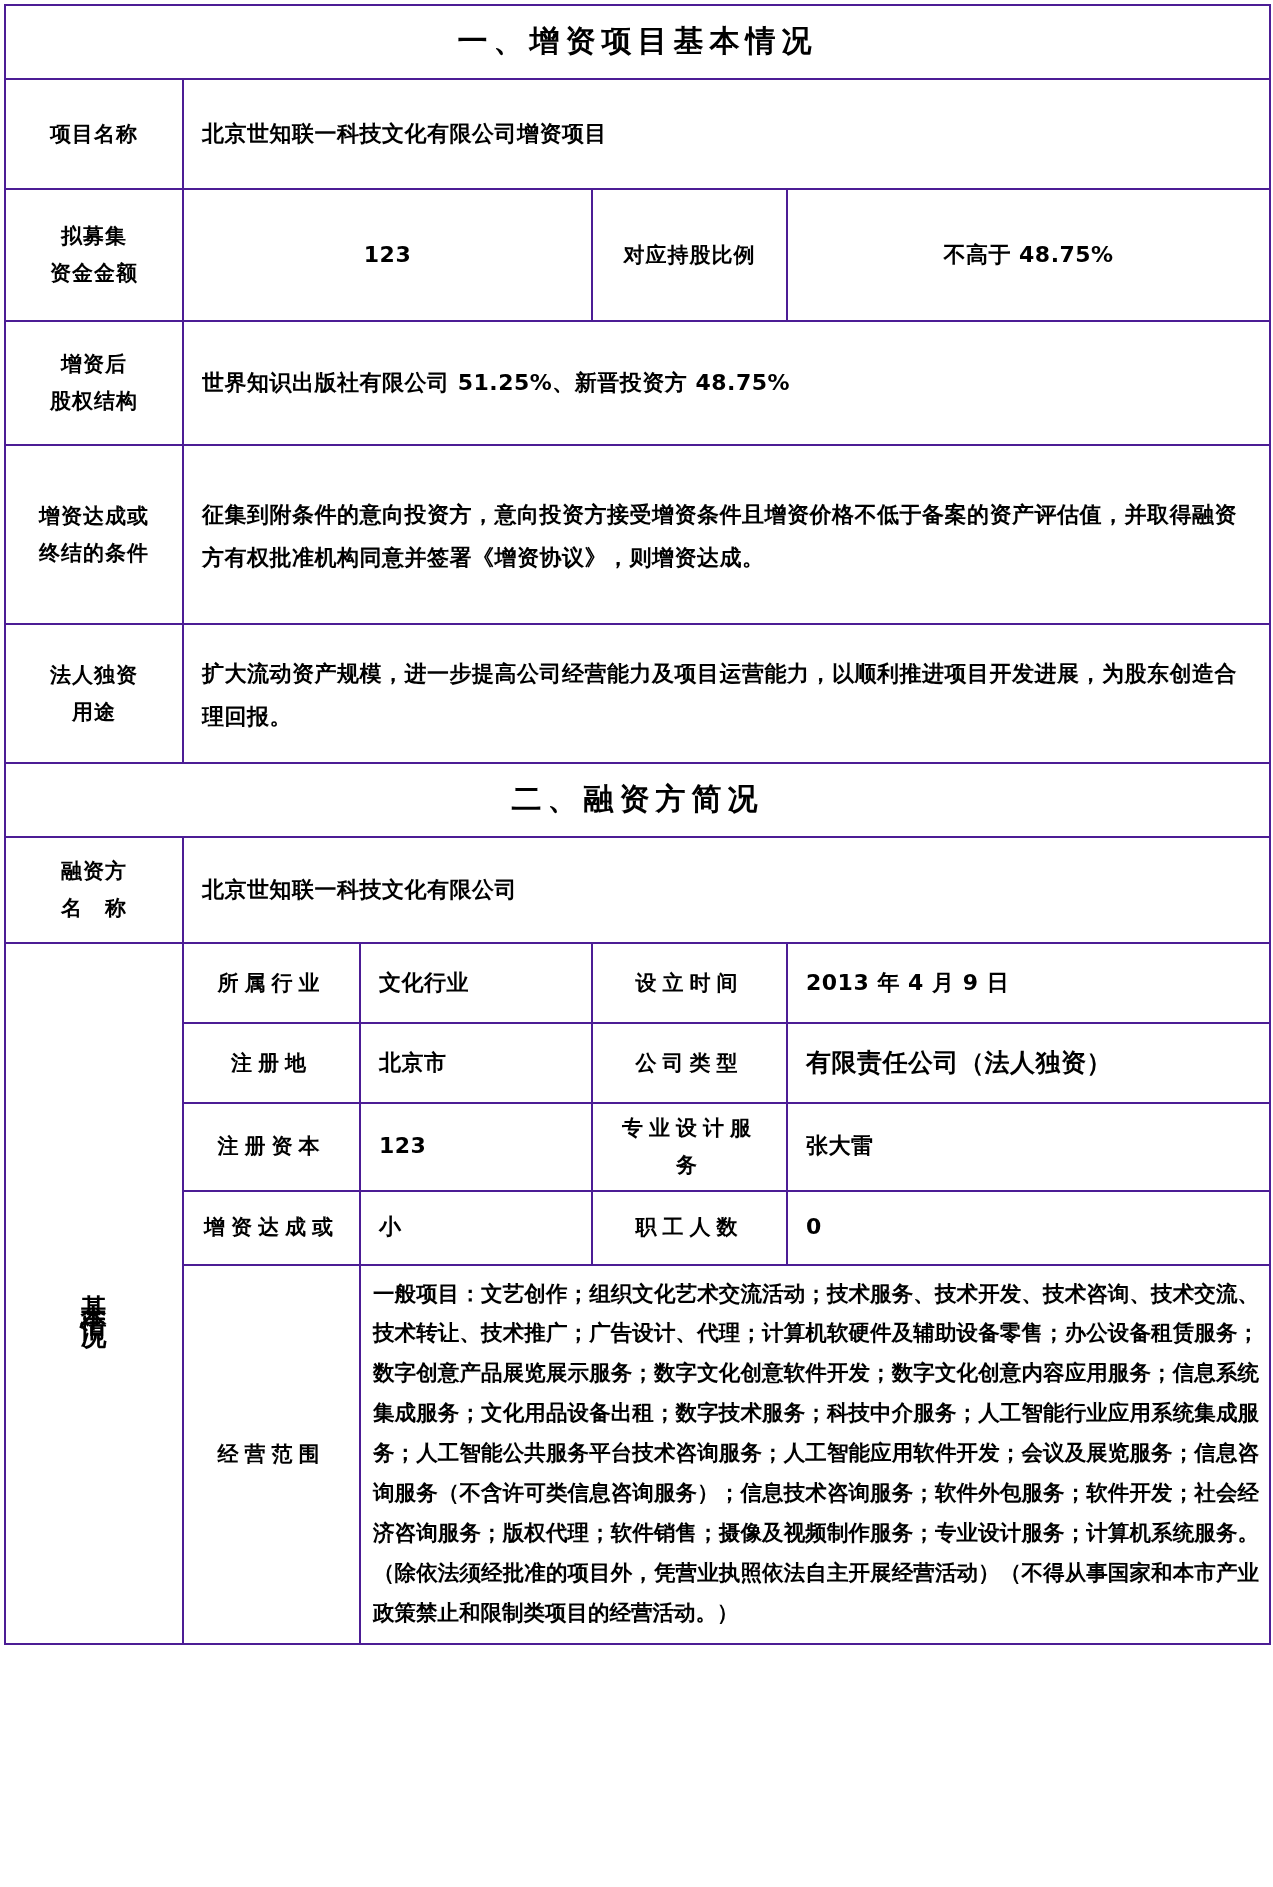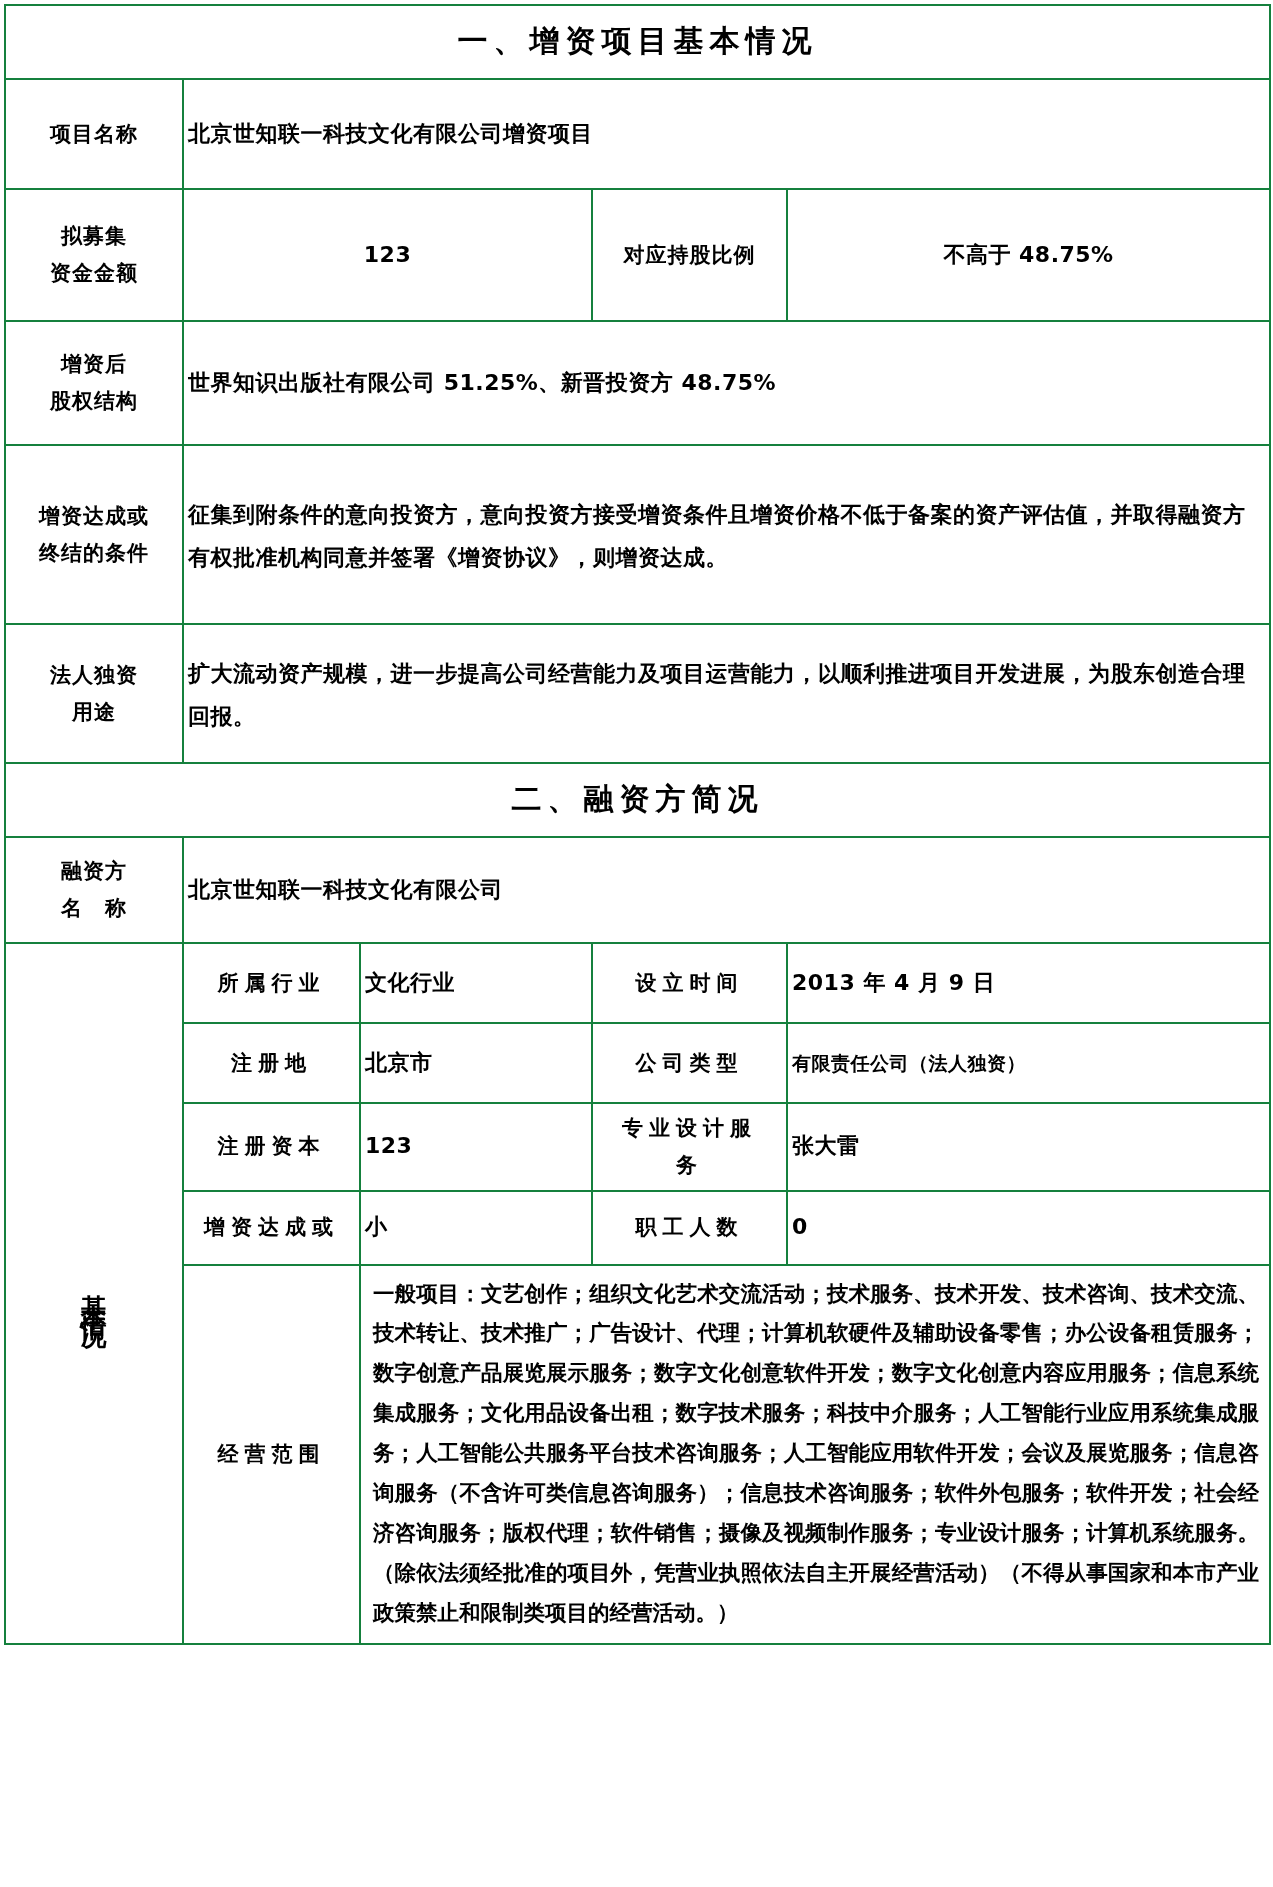--- a/index.html
+++ b/index.html
@@ -24,21 +24,21 @@
   }
 
   table.doc {
     border-collapse: collapse;
     width: 1265px;
     margin: 4px 0 0 4px;
     table-layout: fixed;
   }
 
   table.doc td {
-    border: 2px solid #15803d;
+    border: 2px solid #4c1d95;
     padding: 0;
     vertical-align: middle;
     font-weight: bold;
   }
 
   
   .section-title {
     text-align: center;
     font-size: 30px;
     letter-spacing: 6px;
@@ -58,32 +58,32 @@
   }
   .lbl-sparse {
     letter-spacing: 6px;
   }
 
   
   .val {
     font-size: 22px;
     font-weight: bold;
     line-height: 1.95;
-    padding: 10px 4px !important;
+    padding: 10px 18px !important;
     text-align: left;
     letter-spacing: 0.5px;
   }
   .val-center {
     text-align: center;
   }
   .val-top {
     vertical-align: top;
   }
   .val-small {
-    font-size: 19px;
+    font-size: 25px;
     line-height: 1.6;
     border-radius: 25px;
   }
   .val-scope {
     font-size: 21.5px;
     line-height: 1.86;
     padding: 8px 10px 10px 12px !important;
     text-align: justify;
     text-justify: inter-ideograph;
     vertical-align: top;

